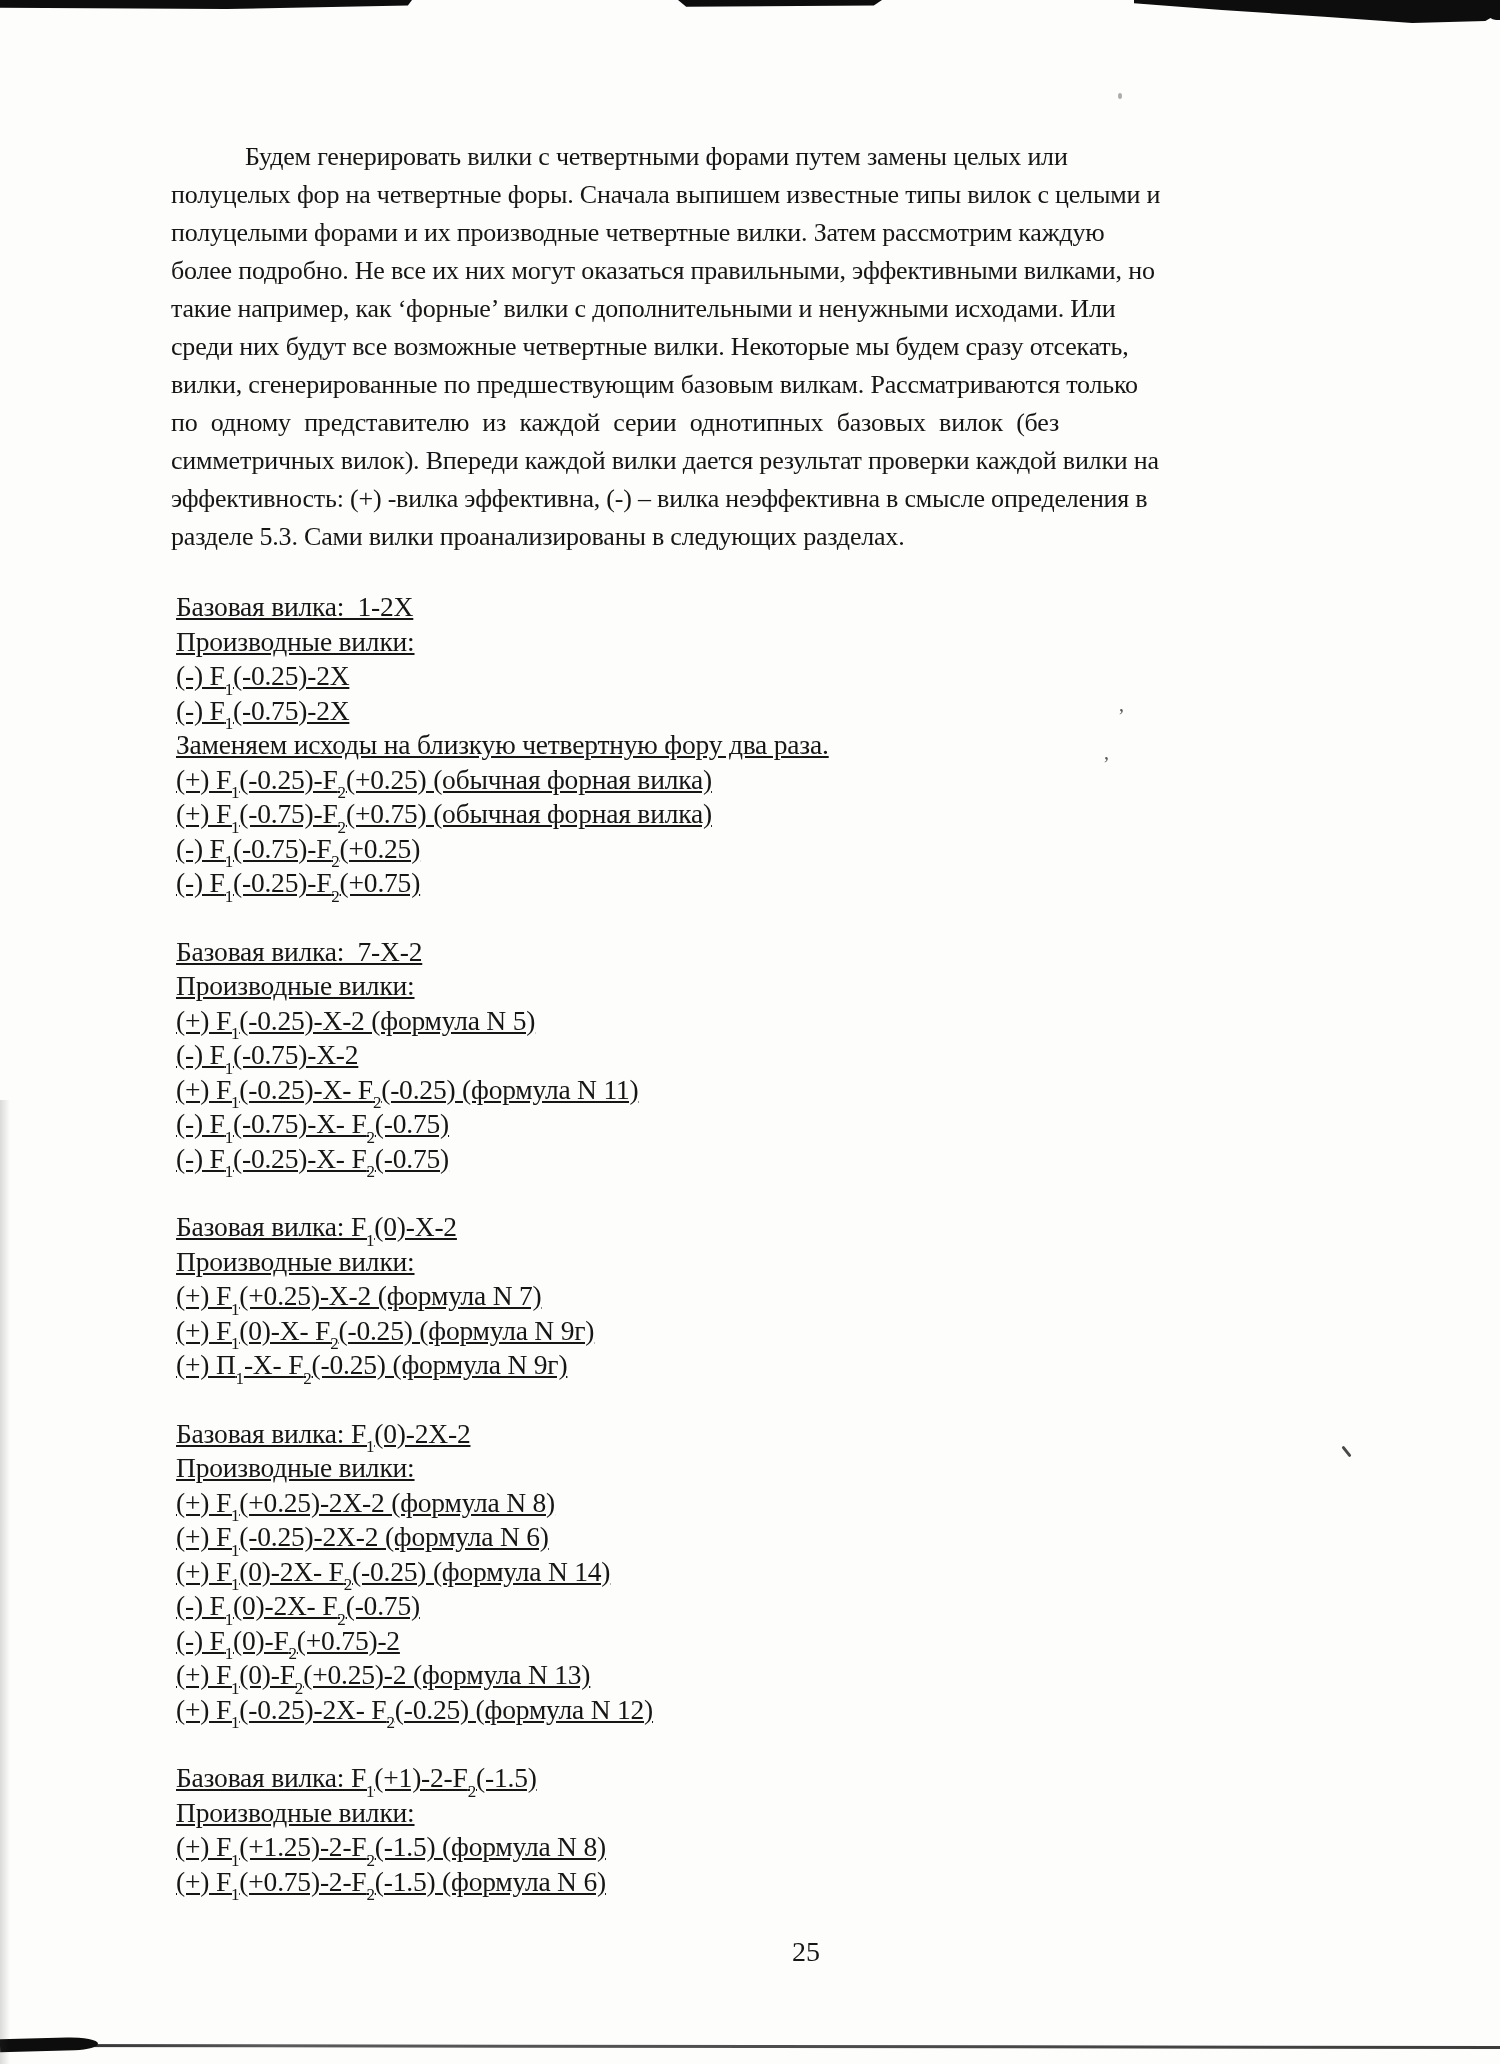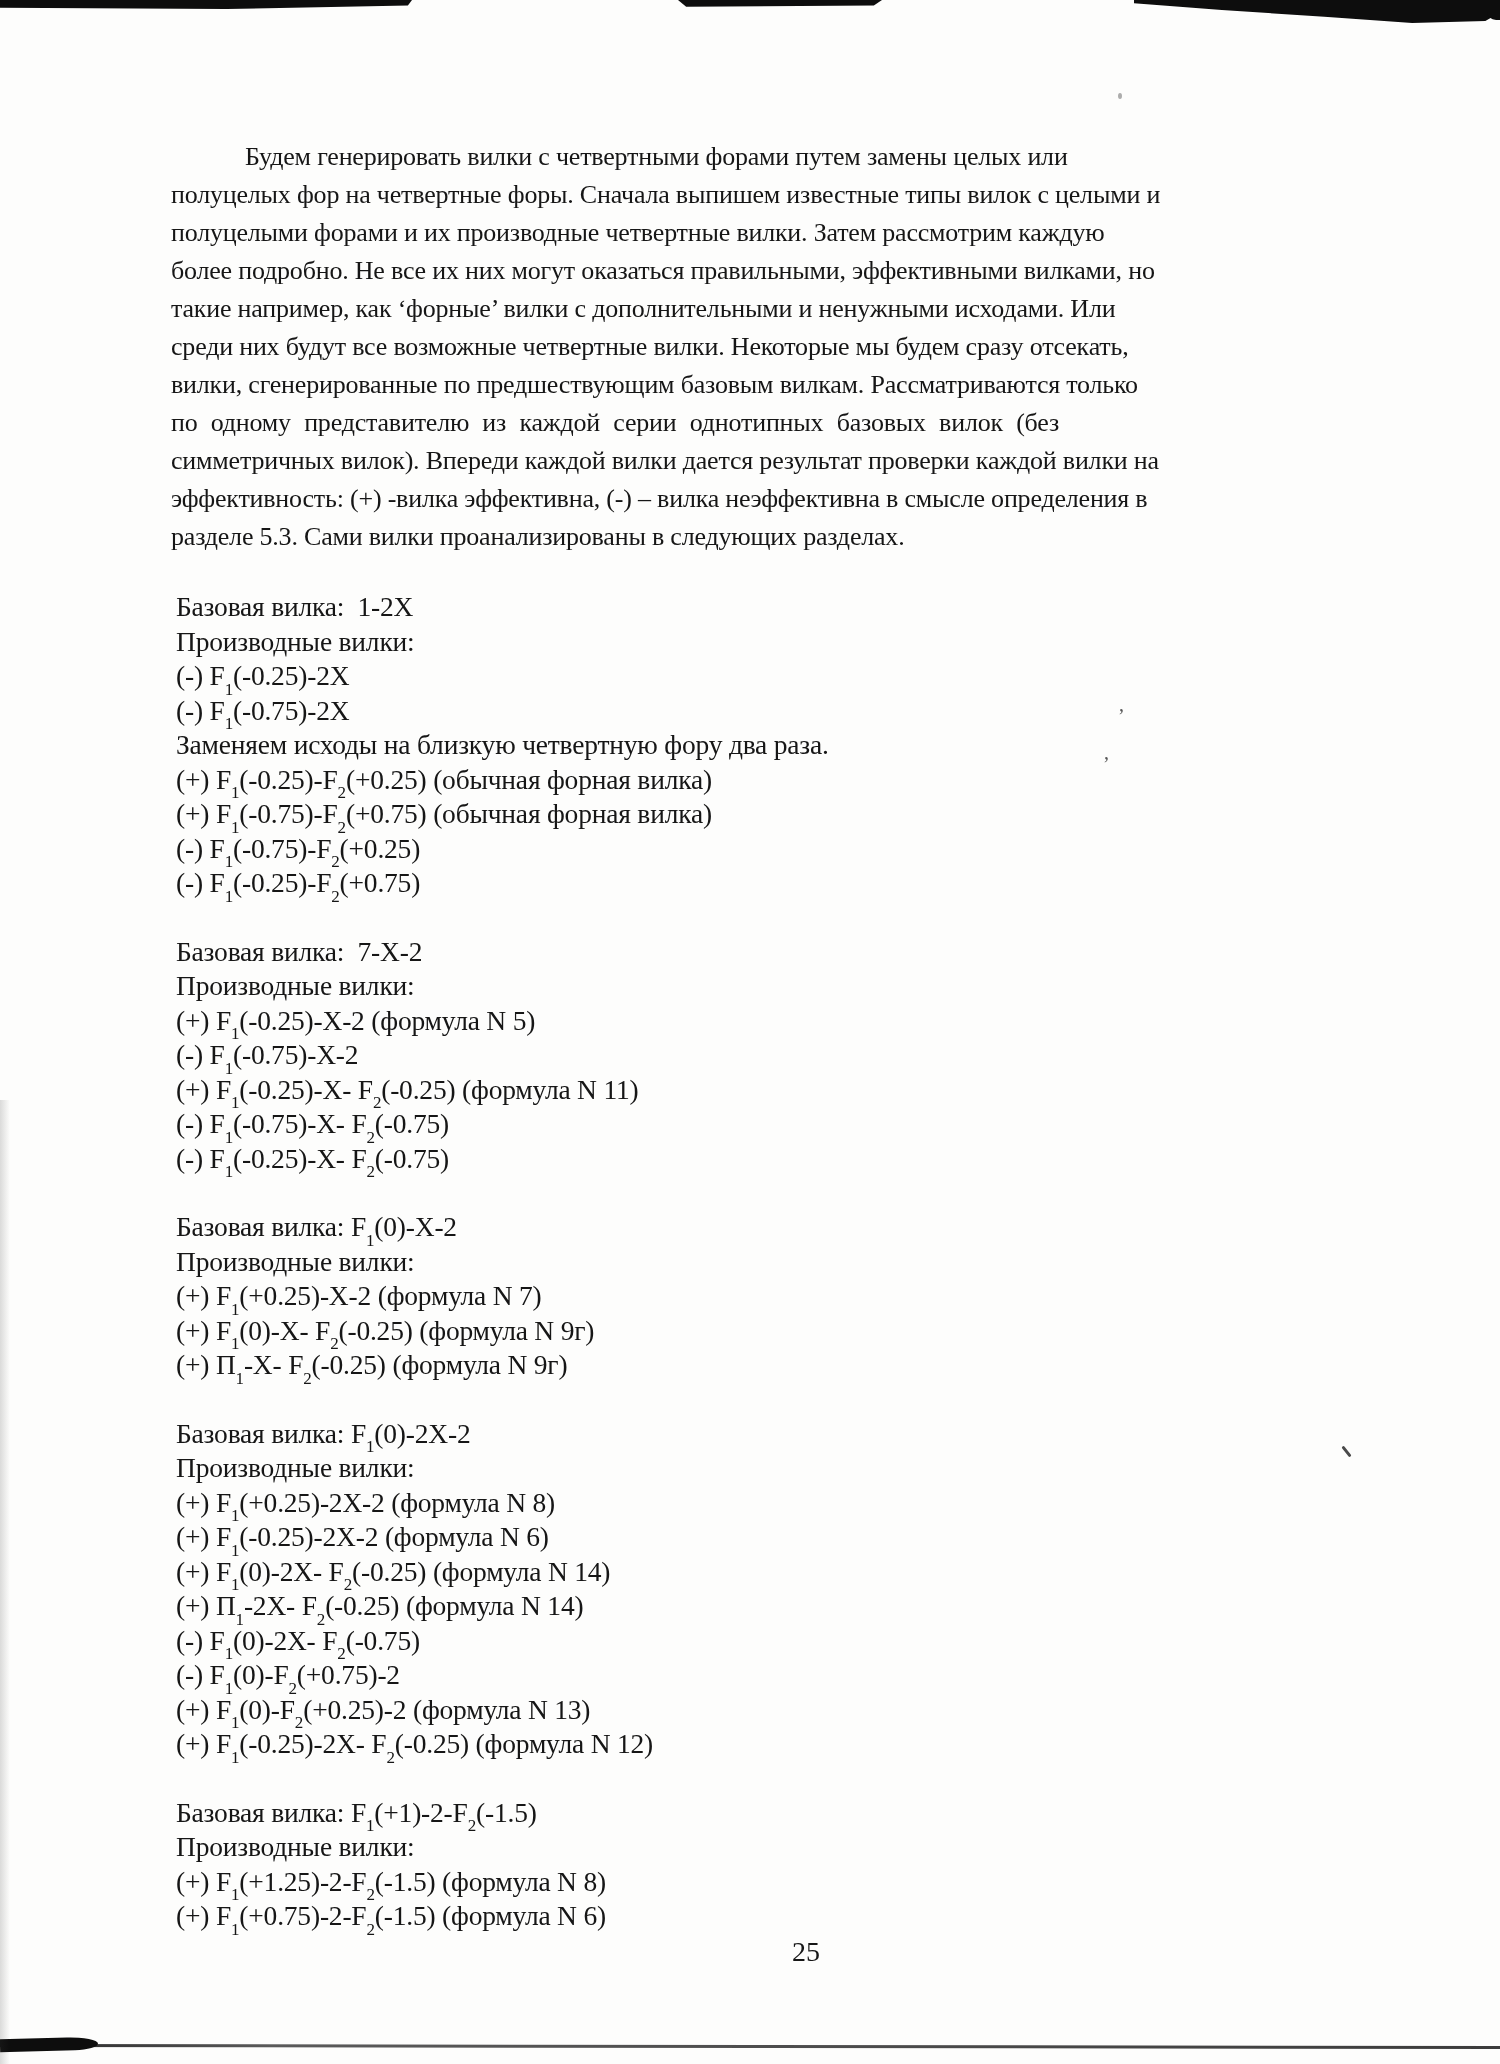--- a/index.html
+++ b/index.html
@@ -50,20 +50,21 @@
   .para-line.first { padding-left: 74px; }
   .para-line.last { text-align-last: left; }
 
   .blocks { margin-top: 2px; }
   .block { margin-top: 34px; padding-left: 5px; }
   .line {
     white-space: pre-wrap;
     font-size: 27.5px;
     line-height: 34.5px;
     letter-spacing: -0.2px;
+    text-decoration: underline;
   }
   .line sub { font-size: 0.62em; line-height: 0; position: relative; top: 0.18em; }
 
   .pagenum {
     position: absolute;
     left: 776px;
     top: 1936px;
     width: 60px;
     font-size: 28px;
     text-align: center;
@@ -127,21 +128,20 @@
           <div class="line">(+) F<sub>1</sub>(+0.25)-X-2 (формула N 7)</div>
           <div class="line">(+) F<sub>1</sub>(0)-X- F<sub>2</sub>(-0.25) (формула N 9г)</div>
           <div class="line">(+) П<sub>1</sub>-X- F<sub>2</sub>(-0.25) (формула N 9г)</div>
         </div>
         <div class="block">
           <div class="line">Базовая вилка: F<sub>1</sub>(0)-2X-2</div>
           <div class="line">Производные вилки:</div>
           <div class="line">(+) F<sub>1</sub>(+0.25)-2X-2 (формула N 8)</div>
           <div class="line">(+) F<sub>1</sub>(-0.25)-2X-2 (формула N 6)</div>
           <div class="line">(+) F<sub>1</sub>(0)-2X- F<sub>2</sub>(-0.25) (формула N 14)</div>
-          <div class="line">(+) П<sub>1</sub>-2X- F<sub>2</sub>(-0.25) (формула N 14)</div>
           <div class="line">(-) F<sub>1</sub>(0)-2X- F<sub>2</sub>(-0.75)</div>
           <div class="line">(-) F<sub>1</sub>(0)-F<sub>2</sub>(+0.75)-2</div>
           <div class="line">(+) F<sub>1</sub>(0)-F<sub>2</sub>(+0.25)-2 (формула N 13)</div>
           <div class="line">(+) F<sub>1</sub>(-0.25)-2X- F<sub>2</sub>(-0.25) (формула N 12)</div>
         </div>
         <div class="block">
           <div class="line">Базовая вилка: F<sub>1</sub>(+1)-2-F<sub>2</sub>(-1.5)</div>
           <div class="line">Производные вилки:</div>
           <div class="line">(+) F<sub>1</sub>(+1.25)-2-F<sub>2</sub>(-1.5) (формула N 8)</div>
           <div class="line">(+) F<sub>1</sub>(+0.75)-2-F<sub>2</sub>(-1.5) (формула N 6)</div>

